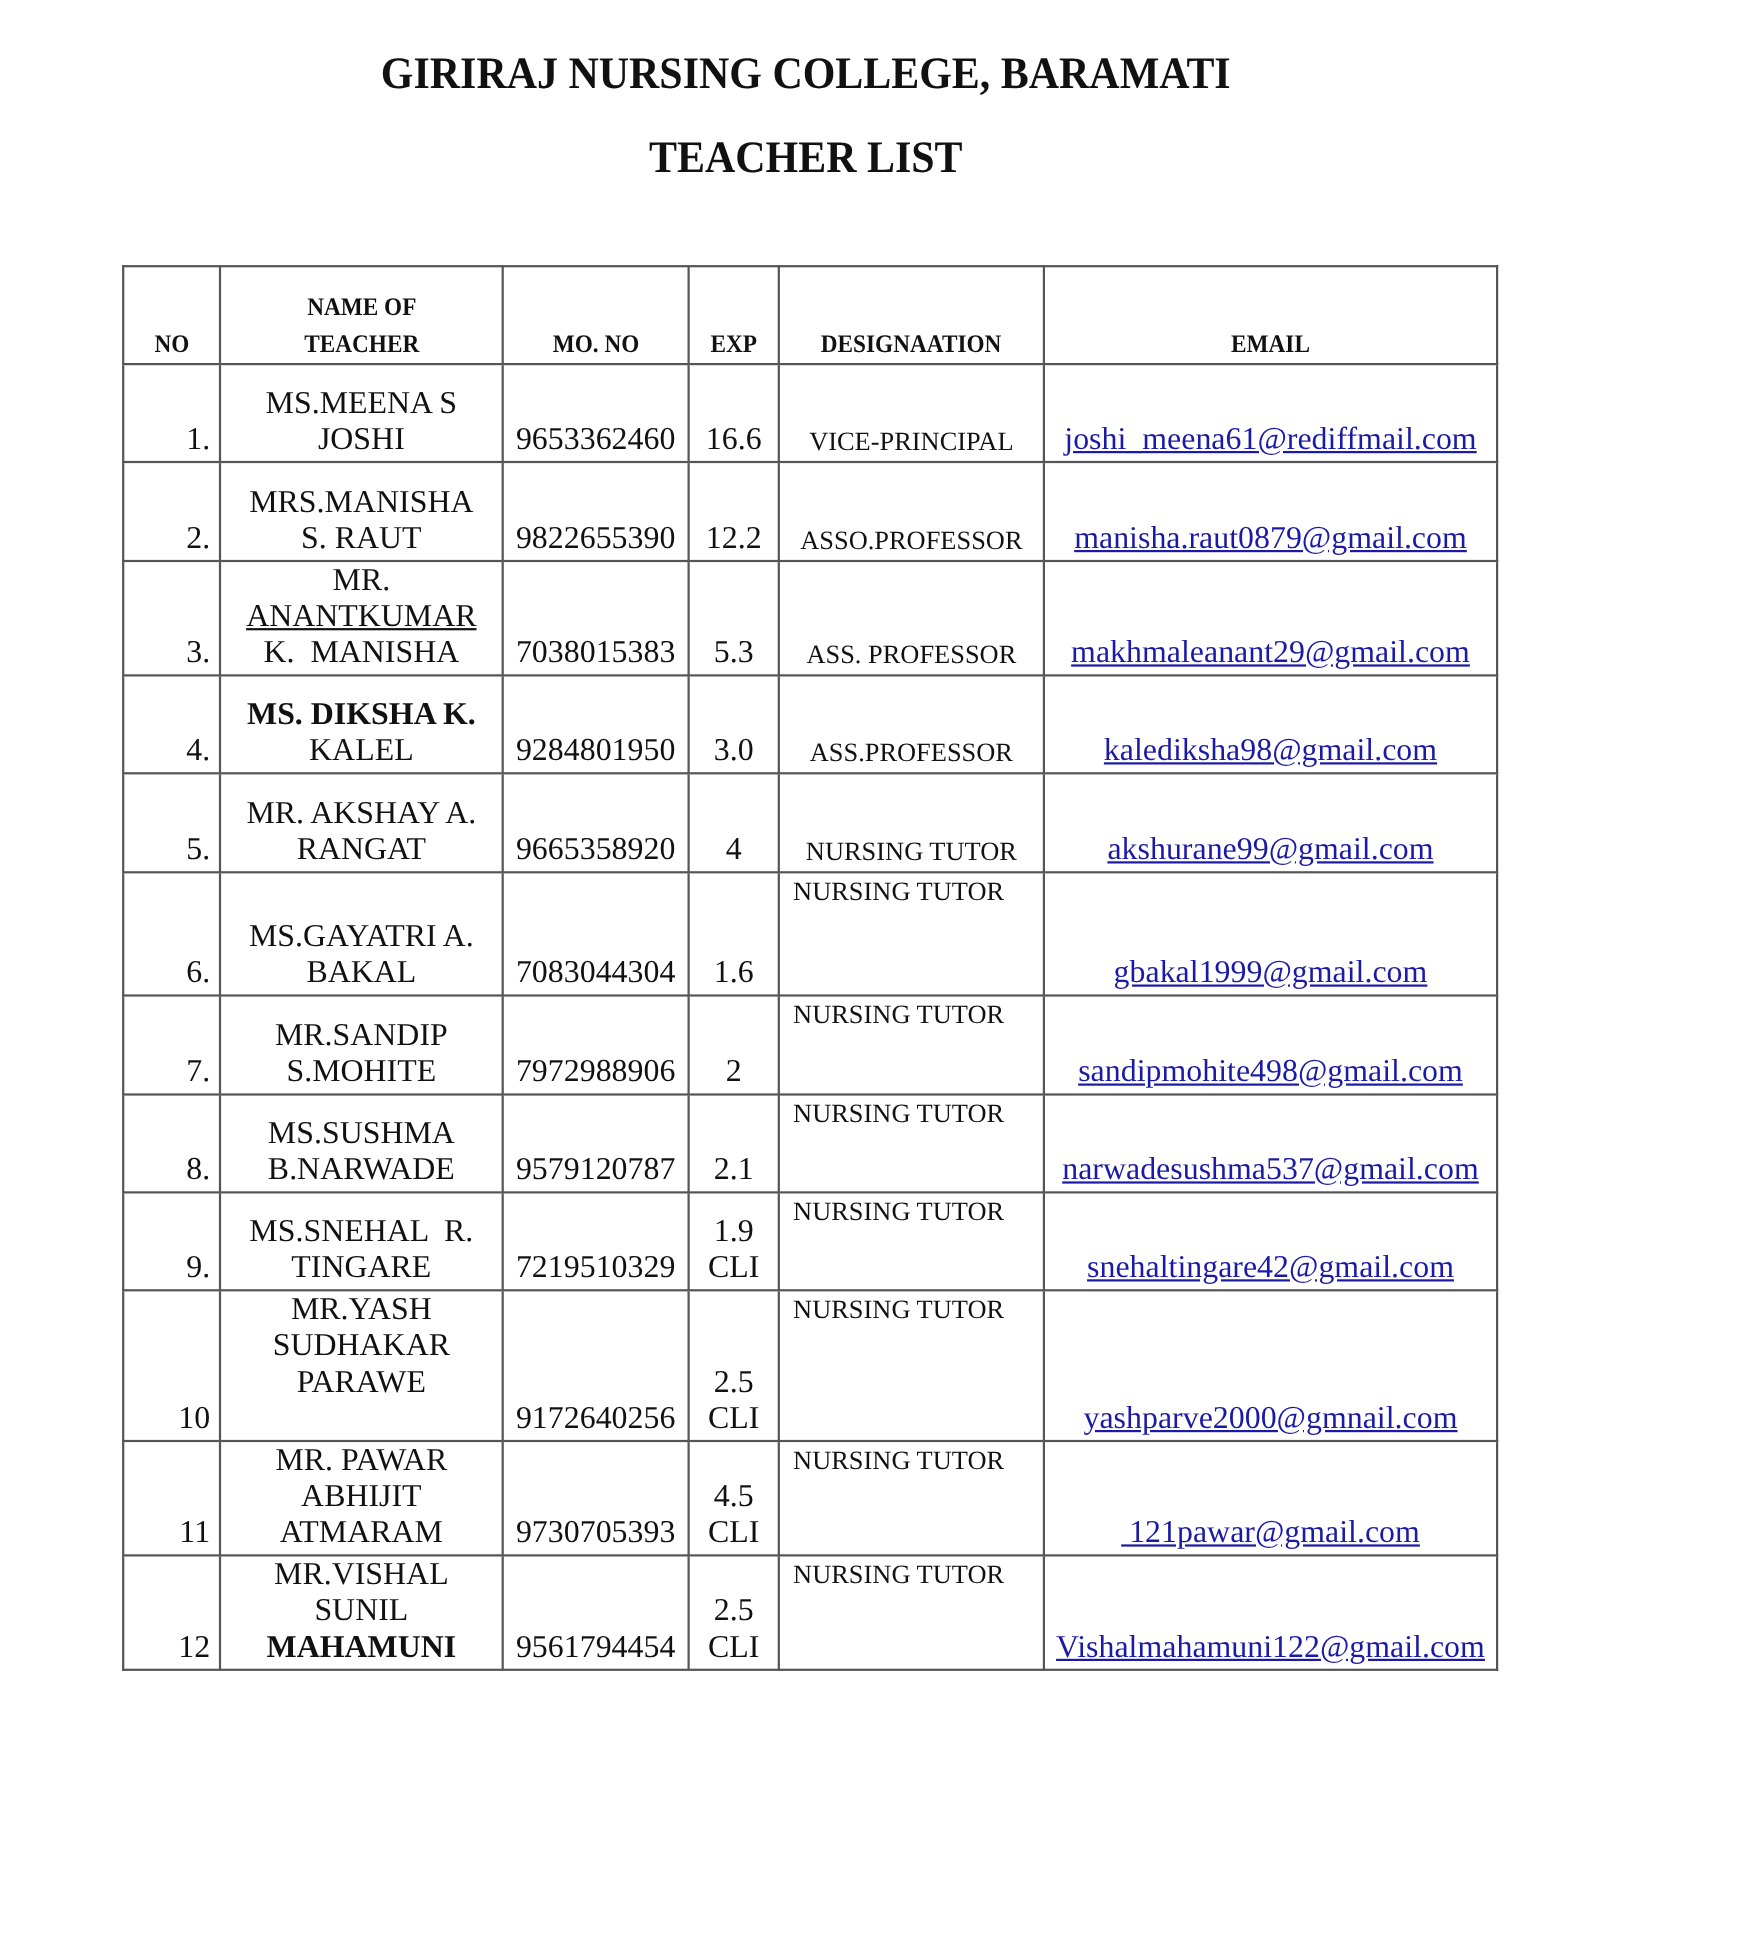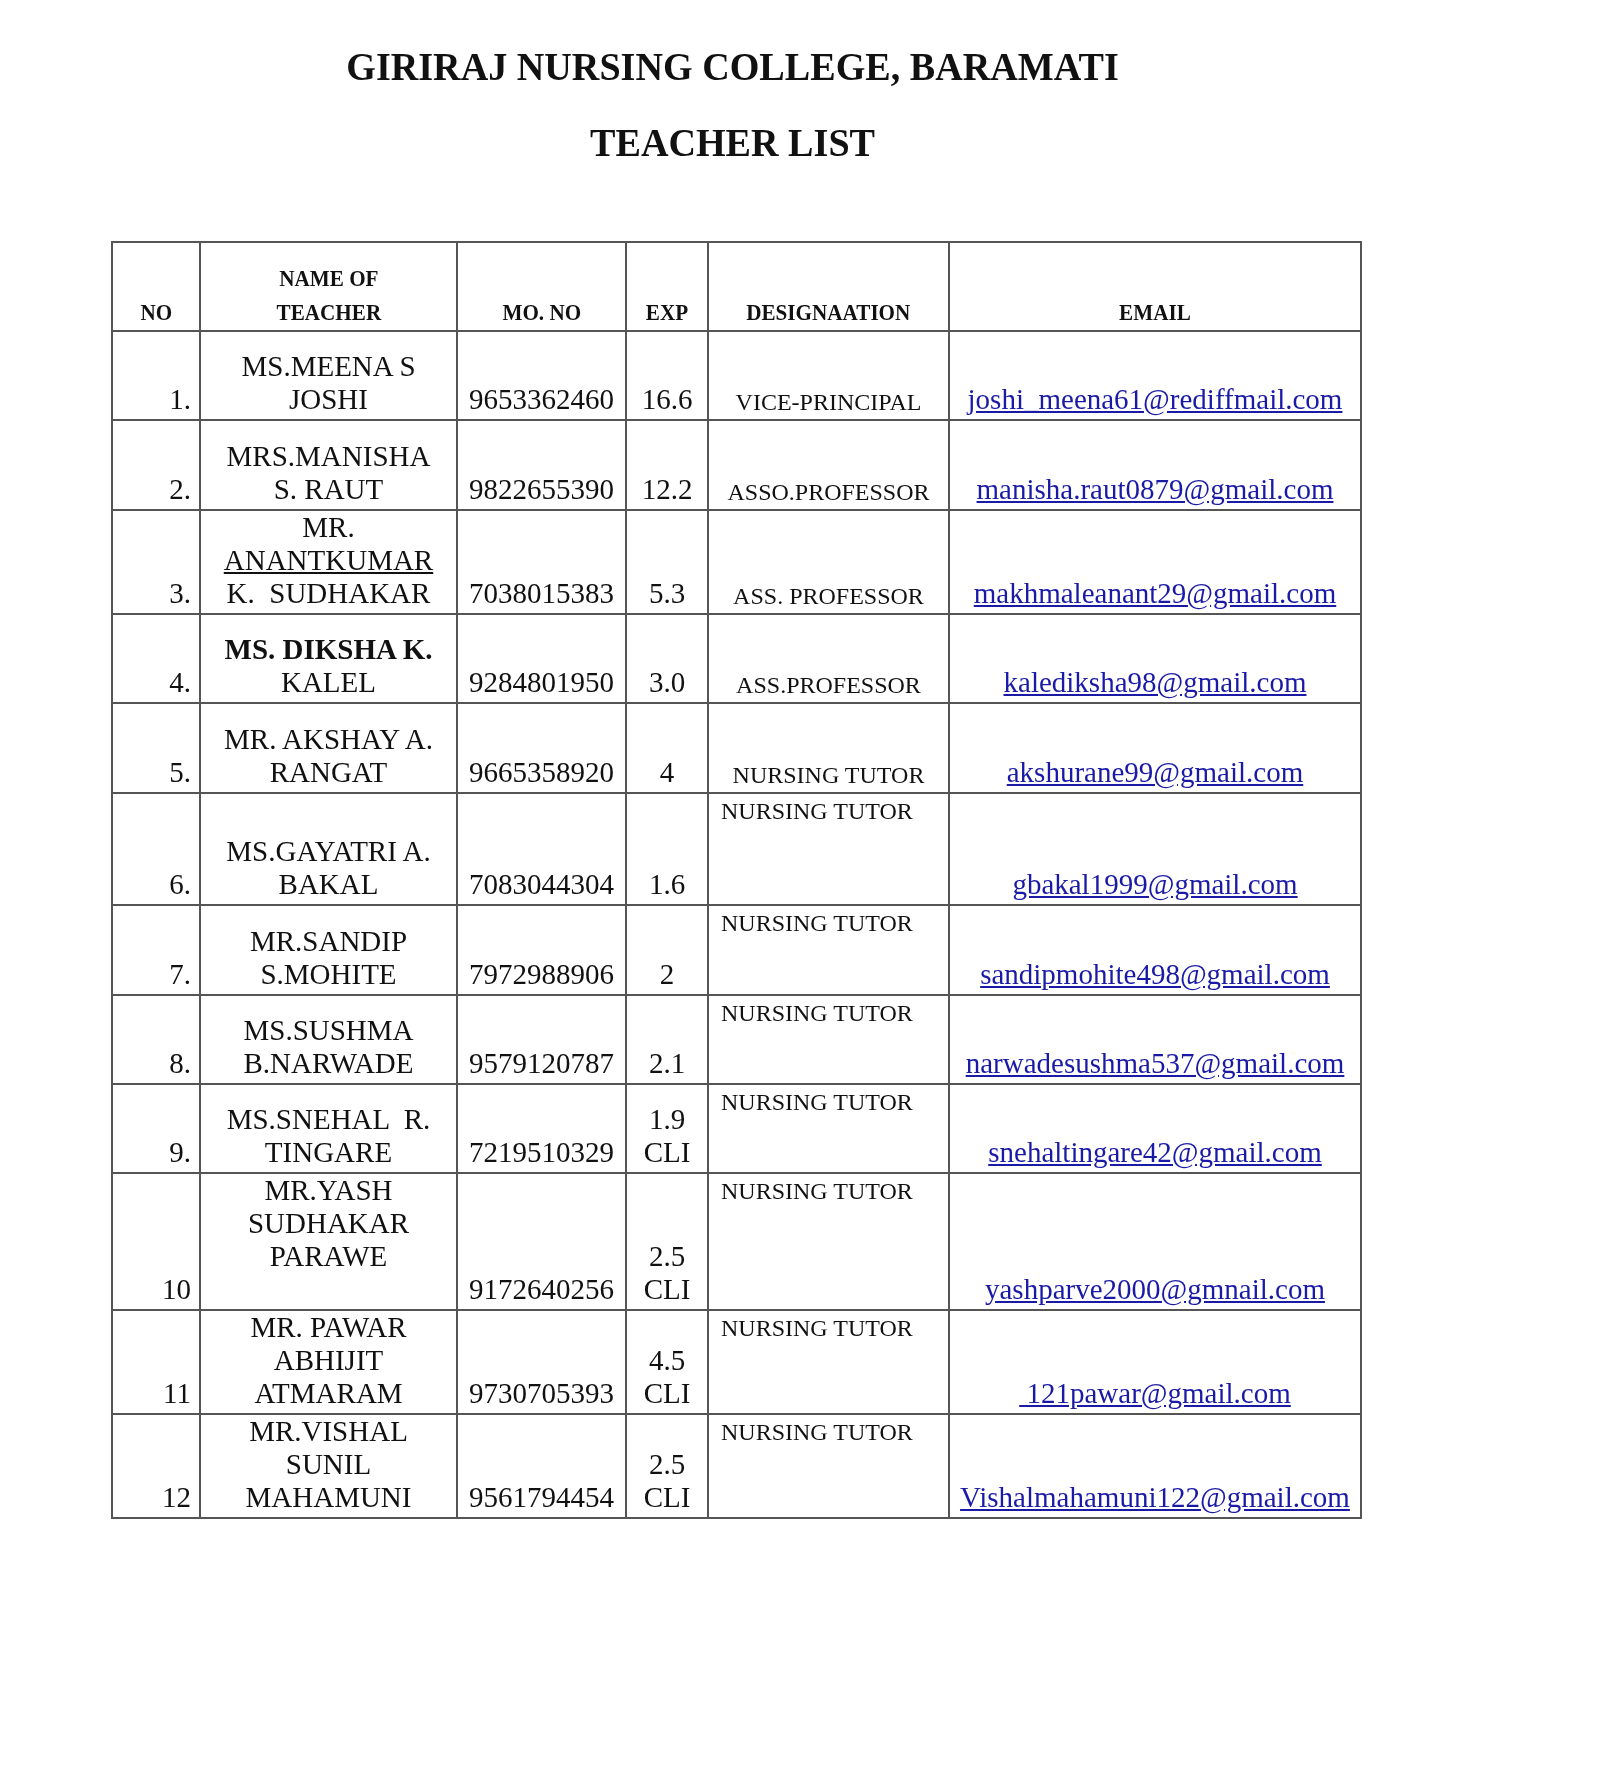--- a/index.html
+++ b/index.html
@@ -94,21 +94,21 @@
           <div>12.2</div>
         </td>
         <td class="des bottom"><span>ASSO.PROFESSOR</span></td>
         <td class="email"><a style="white-space: pre;">manisha.raut0879@gmail.com</a></td>
       </tr>
       <tr style="height: 100px;">
         <td class="no">3.</td>
         <td class="name">
           <div style="white-space: pre; min-height: 33px;">MR.</div>
           <div style="white-space: pre; min-height: 33px; text-decoration: underline;">ANANTKUMAR</div>
-          <div style="white-space: pre; min-height: 33px;">K.  SUDHAKAR</div>
+          <div style="white-space: pre; min-height: 33px;">K.  MANISHA</div>
         </td>
         <td class="mo">7038015383</td>
         <td class="exp">
           <div>5.3</div>
         </td>
         <td class="des bottom"><span>ASS. PROFESSOR</span></td>
         <td class="email"><a style="white-space: pre;">makhmaleanant29@gmail.com</a></td>
       </tr>
       <tr style="height: 89px;">
         <td class="no">4.</td>
@@ -218,21 +218,21 @@
           <div>CLI</div>
         </td>
         <td class="des top"><span>NURSING TUTOR</span></td>
         <td class="email"><a style="white-space: pre;"> 121pawar@gmail.com</a></td>
       </tr>
       <tr style="height: 100px;">
         <td class="no">12</td>
         <td class="name">
           <div style="white-space: pre; min-height: 33px;">MR.VISHAL</div>
           <div style="white-space: pre; min-height: 33px;">SUNIL</div>
-          <div style="white-space: pre; min-height: 33px;">MAHAMUNI</div>
+          <div style="white-space: pre; min-height: 33px; font-weight: bold;">MAHAMUNI</div>
         </td>
         <td class="mo">9561794454</td>
         <td class="exp">
           <div>2.5</div>
           <div>CLI</div>
         </td>
         <td class="des top"><span>NURSING TUTOR</span></td>
         <td class="email"><a style="white-space: pre;">Vishalmahamuni122@gmail.com</a></td>
       </tr>
     </tbody>

